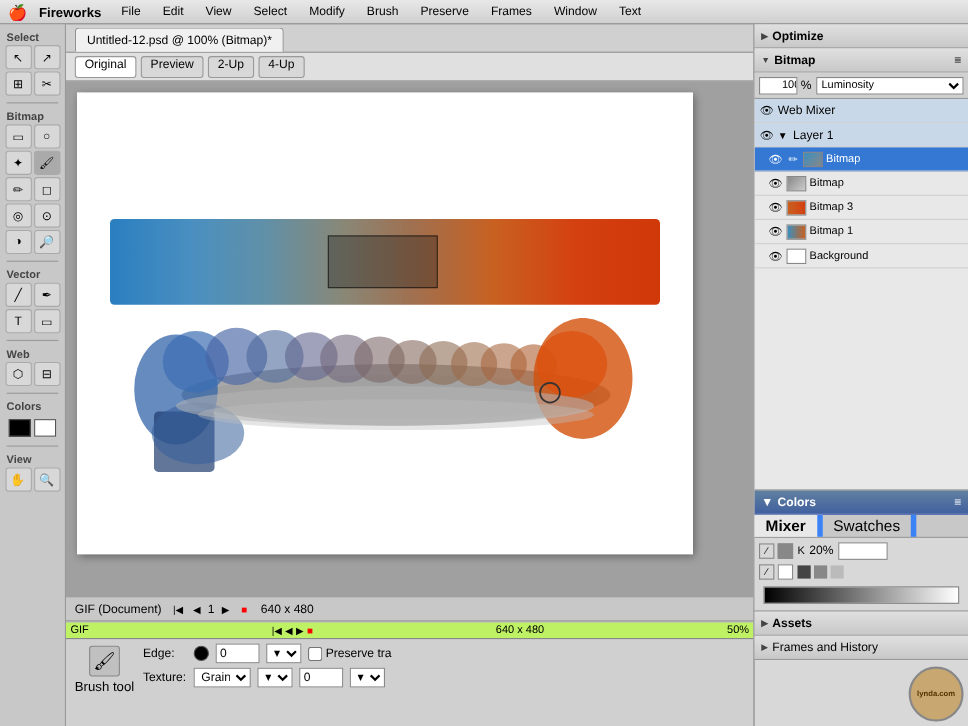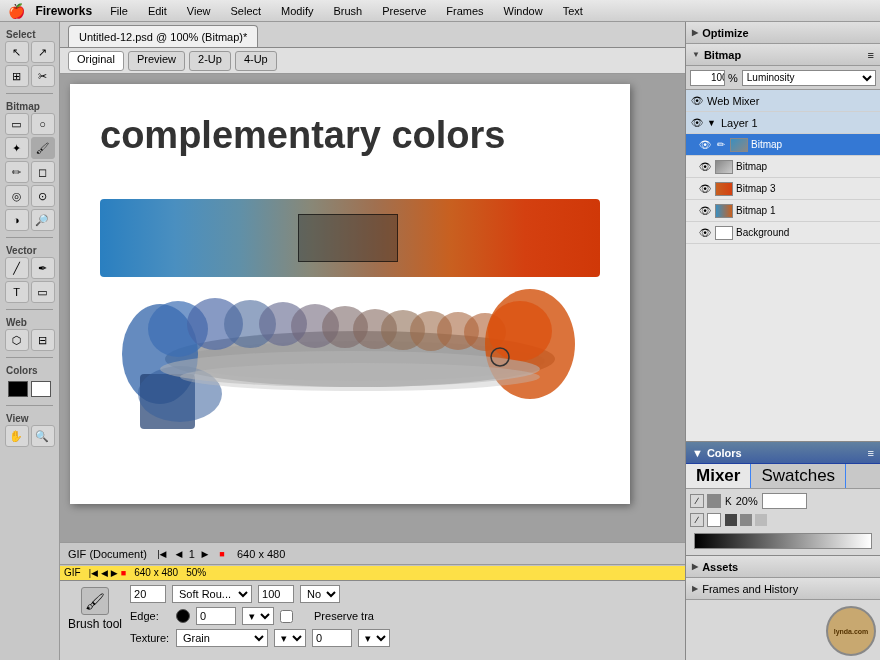--- a/index.html
+++ b/index.html
@@ -185,21 +185,21 @@
     .colors-header {
       height: 22px; background: linear-gradient(to bottom, #6080a0, #4060a0);
       display: flex; align-items: center; padding: 0 6px;
       border-bottom: 1px solid #2040a0; font-weight: bold; font-size: 11px;
       color: white; justify-content: space-between;
     }
     .colors-tabs {
       display: flex; background: #c8c8c8; border-bottom: 1px solid #999;
     }
     .colors-tab {
-      padding: 2px 10px; font-size: 17px; cursor: pointer; border-right: 1px solid #3b82f6;
+      padding: 2px 10px; font-size: 14px; cursor: pointer; border-right: 5px solid #3b82f6;
     }
     .colors-tab.active { background: #e8e8e8; font-weight: bold; }
     .colors-body {
       padding: 4px; display: flex; flex-direction: column; gap: 4px;
     }
     .colors-row { display: flex; align-items: center; gap: 4px; }
     .k-label { font-size: 10px; }
     .k-input { width: 35px; height: 16px; border: 1px solid #888; background: white; font-size: 10px; }
     .color-picker-icons { display: flex; gap: 3px; }
     .color-picker-icon { width: 14px; height: 14px; border: 1px solid #888; cursor: pointer; display: flex; align-items: center; justify-content: center; font-size: 9px; }
@@ -335,21 +335,20 @@
         <span>2-Up</span>
       </div>
       <div class="view-tab">
         <span>4-Up</span>
       </div>
     </div>
 
     <div class="canvas-container">
       <div class="canvas">
 
-        <div class="canvas-title">complementary colors</div>
 
         <div style="position:absolute; top:115px; left:30px; width:500px; height:78px; background: linear-gradient(to right, #2a7fc0 0%, #4a8fc0 15%, #6090a8 28%, #888878 42%, #a07050 55%, #c86020 70%, #d44010 85%, #d03808 100%); border-radius:4px;"></div>
 
         <div style="position:absolute; top:130px; left:228px; width:100px; height:48px; background: rgba(30,30,30,0.35); border:1px solid rgba(0,0,0,0.6);"></div>
 
         <svg style="position:absolute; top:205px; left:50px; width:500px; height:170px;">
 
           <ellipse cx="240" cy="70" rx="195" ry="28" fill="rgba(140,140,140,0.75)"></ellipse>
           <ellipse cx="240" cy="72" rx="185" ry="20" fill="rgba(160,160,160,0.7)"></ellipse>
 
@@ -392,64 +391,54 @@
           <span>1</span>
           <span class="play-btn">▶</span>
           <span class="play-btn" style="color:red;">■</span>
         </div>
         <span>640 x 480</span>
       </div>
       <span></span>
     </div>
 
     <div class="scroll-area">
-      <div style="width:100%; height:14px; background: #fde047; display:flex; align-items:center; padding:0 4px; gap:8px;">
+      <div style="width:100%; height:14px; background: #bef264; display:flex; align-items:center; padding:0 4px; gap:8px;justify-content:space-between;">
         <span style="font-size:10px;">GIF</span>
         <div style="display:flex; gap:3px; align-items:center;">
           <span style="font-size:9px;">|◀</span>
           <span style="font-size:9px;">◀</span>
           <span style="font-size:9px;">▶</span>
           <span style="font-size:9px; color:red;">■</span>
         </div>
         <span style="font-size:10px;">640 x 480</span>
         <span style="font-size:10px;">50%</span>
       </div>
     </div>
 
     <div class="bottom-toolbar">
       <div style="display:flex; flex-direction:column; align-items:center; margin-top:2px;">
         <div class="tool-icon-large">🖌</div>
         <div class="tool-label">Brush tool</div>
       </div>
       <div class="bottom-options">
-        <div class="options-row">
-          <input class="options-input" style="width: 36px;" value="20">
-          <select class="options-select" style="width:80px;">
-            <option>Soft Rou...</option>
-          </select>
-          <input class="options-input" style="width: 36px;" value="100">
-          <select class="options-select" style="width:40px;">
-            <option>No</option>
-          </select>
-        </div>
         <div class="options-row">
           <span class="options-label">Edge:</span>
           <div style="width:14px; height:14px; background:#000; border-radius:50%; border:1px solid #555;"></div>
           <input class="options-input" value="0" style="">
           <select class="options-select">
             <option>▾</option>
           </select>
-          <label style="display:flex; align-items:center; gap:21px; font-size:11px;">
+          <label style="display:flex; align-items:center; gap:3px; font-size:11px;">
             <input type="checkbox" style="">
             <span>Preserve tra</span>
           </label>
         </div>
         <div class="options-row">
           <span class="options-label">Texture:</span>
-          <select class="options-select" style="width:92px;">
+          <select class="options-select" style="width:52px;">
             <option>Grain</option>
           </select>
           <select class="options-select">
             <option>▾</option>
           </select>
           <input class="options-input" value="0" style="">
           <select class="options-select">
             <option>▾</option>
           </select>
         </div>

